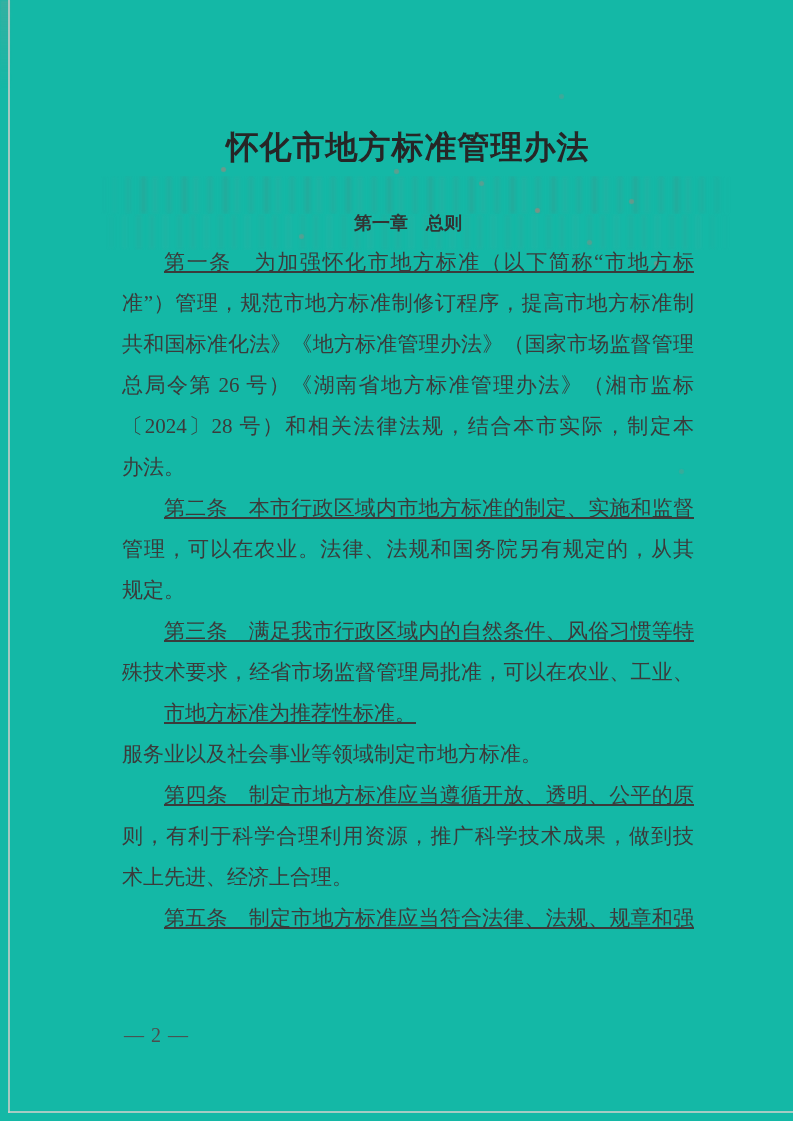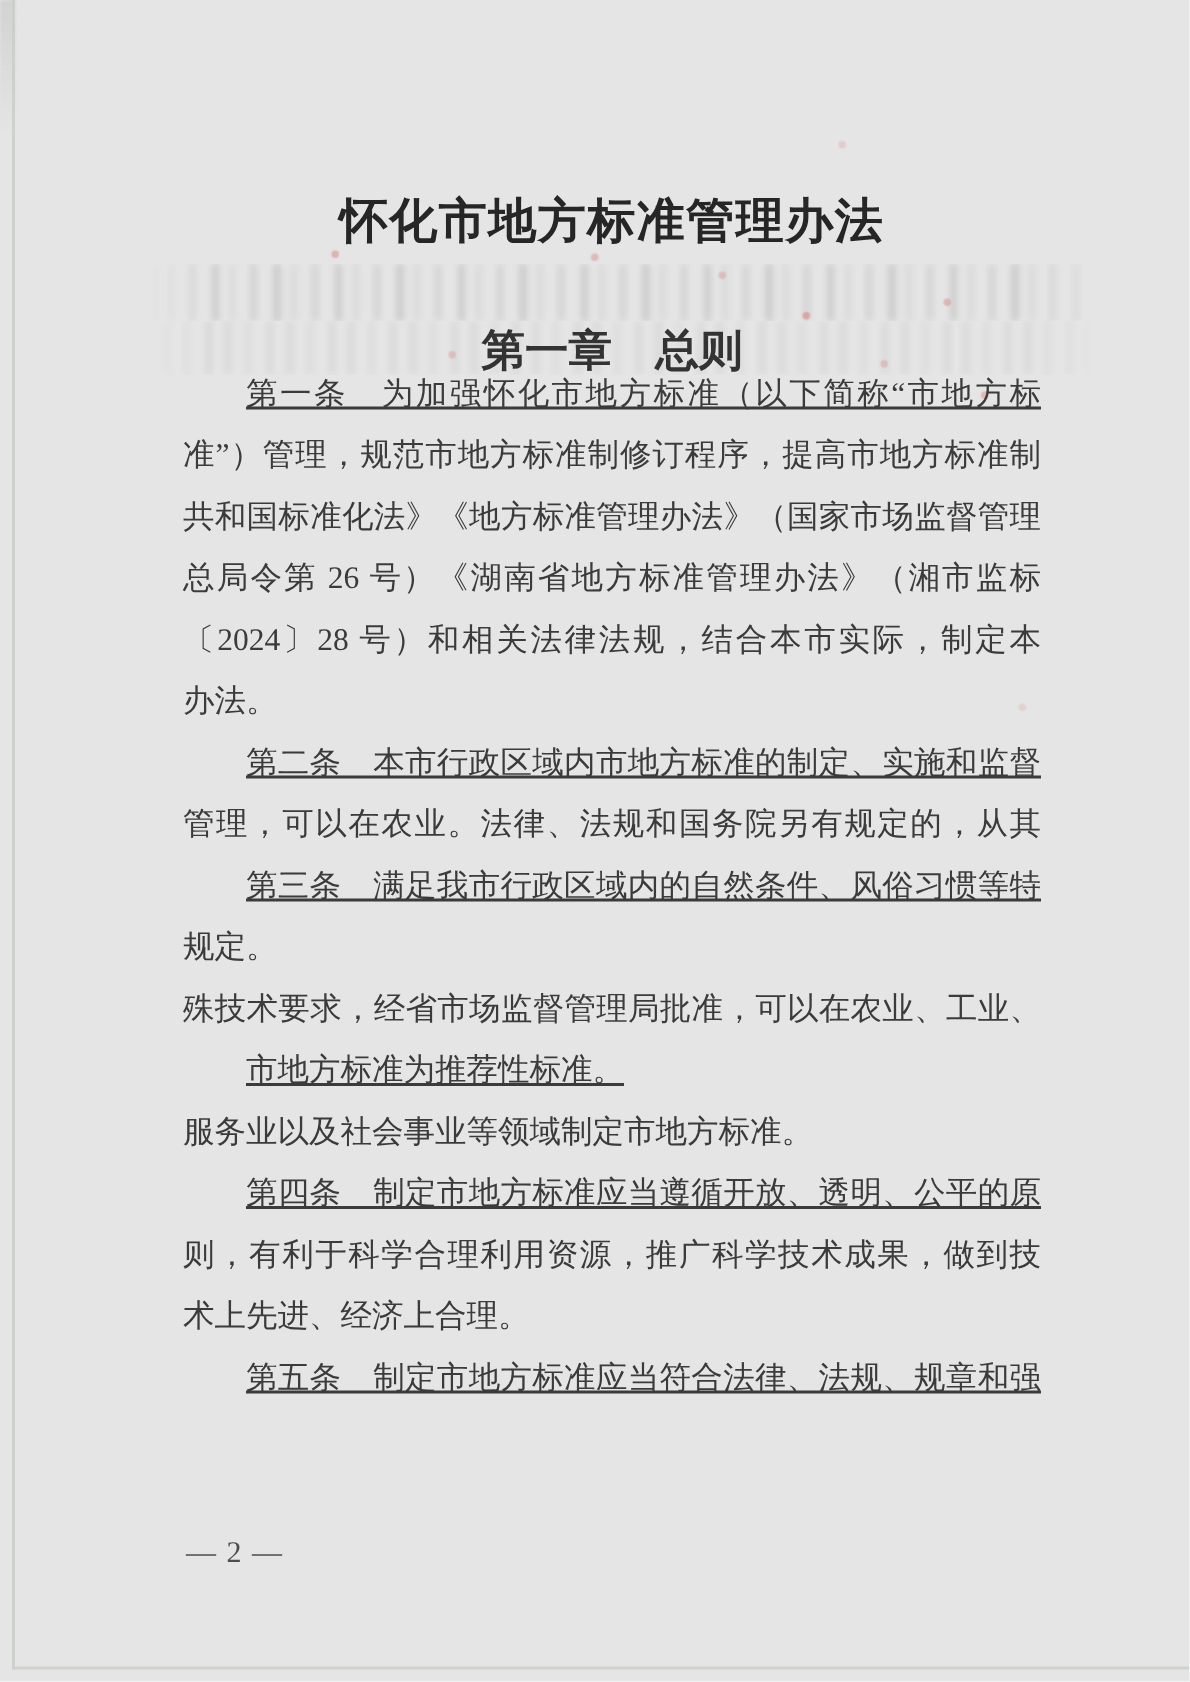--- a/index.html
+++ b/index.html
@@ -4,21 +4,21 @@
 <style>
   html, body {
     margin: 0;
     padding: 0;
     background: #ffffff;
   }
   .page {
     position: relative;
     width: 793px;
     height: 1121px;
-    background: #e5e5e5;
+    background: #14b8a6;
     overflow: hidden;
     font-family: "Liberation Serif", serif;
   }
   
   .scan-edge-left {
     position: absolute;
     left: 8px; top: 0;
     width: 2px; height: 1113px;
     background: #c8cdc8;
     opacity: .8;
@@ -95,23 +95,22 @@
   }
   
   .chapter-heading {
     position: absolute;
     left: 122px; top: 206px;
     width: 572px; height: 34px;
     line-height: 34px;
     text-align: center;
     font-family: "Liberation Sans", sans-serif;
     font-weight: bold;
-    font-size: 29px;
+    font-size: 18px;
     color: #333333;
-    margin-top: 11px;
   }
   
   .body-text {
     position: absolute;
     left: 122px; top: 242px;
     width: 572px;
     color: #3b3b3b;
   }
   .line {
     height: 41px;
@@ -158,22 +157,22 @@
 
   <div class="body-text">
       <div class="line indent">第一条　为加强怀化市地方标准（以下简称“市地方标</div>
       <div class="line">准”）管理，规范市地方标准制修订程序，提高市地方标准制</div>
       <div class="line">共和国标准化法》《地方标准管理办法》（国家市场监督管理</div>
       <div class="line">总局令第 26 号）《湖南省地方标准管理办法》（湘市监标</div>
       <div class="line">〔2024〕28 号）和相关法律法规，结合本市实际，制定本</div>
       <div class="line end">办法。</div>
       <div class="line indent">第二条　本市行政区域内市地方标准的制定、实施和监督</div>
       <div class="line">管理，可以在农业。法律、法规和国务院另有规定的，从其</div>
+      <div class="line end">规定。</div>
       <div class="line indent">第三条　满足我市行政区域内的自然条件、风俗习惯等特</div>
-      <div class="line end">规定。</div>
       <div class="line">殊技术要求，经省市场监督管理局批准，可以在农业、工业、</div>
       <div class="line indent end">市地方标准为推荐性标准。</div>
       <div class="line end">服务业以及社会事业等领域制定市地方标准。</div>
       <div class="line indent">第四条　制定市地方标准应当遵循开放、透明、公平的原</div>
       <div class="line">则，有利于科学合理利用资源，推广科学技术成果，做到技</div>
       <div class="line end">术上先进、经济上合理。</div>
       <div class="line indent">第五条　制定市地方标准应当符合法律、法规、规章和强</div>
     </div>
 
   <div class="page-number">— 2 —</div>

